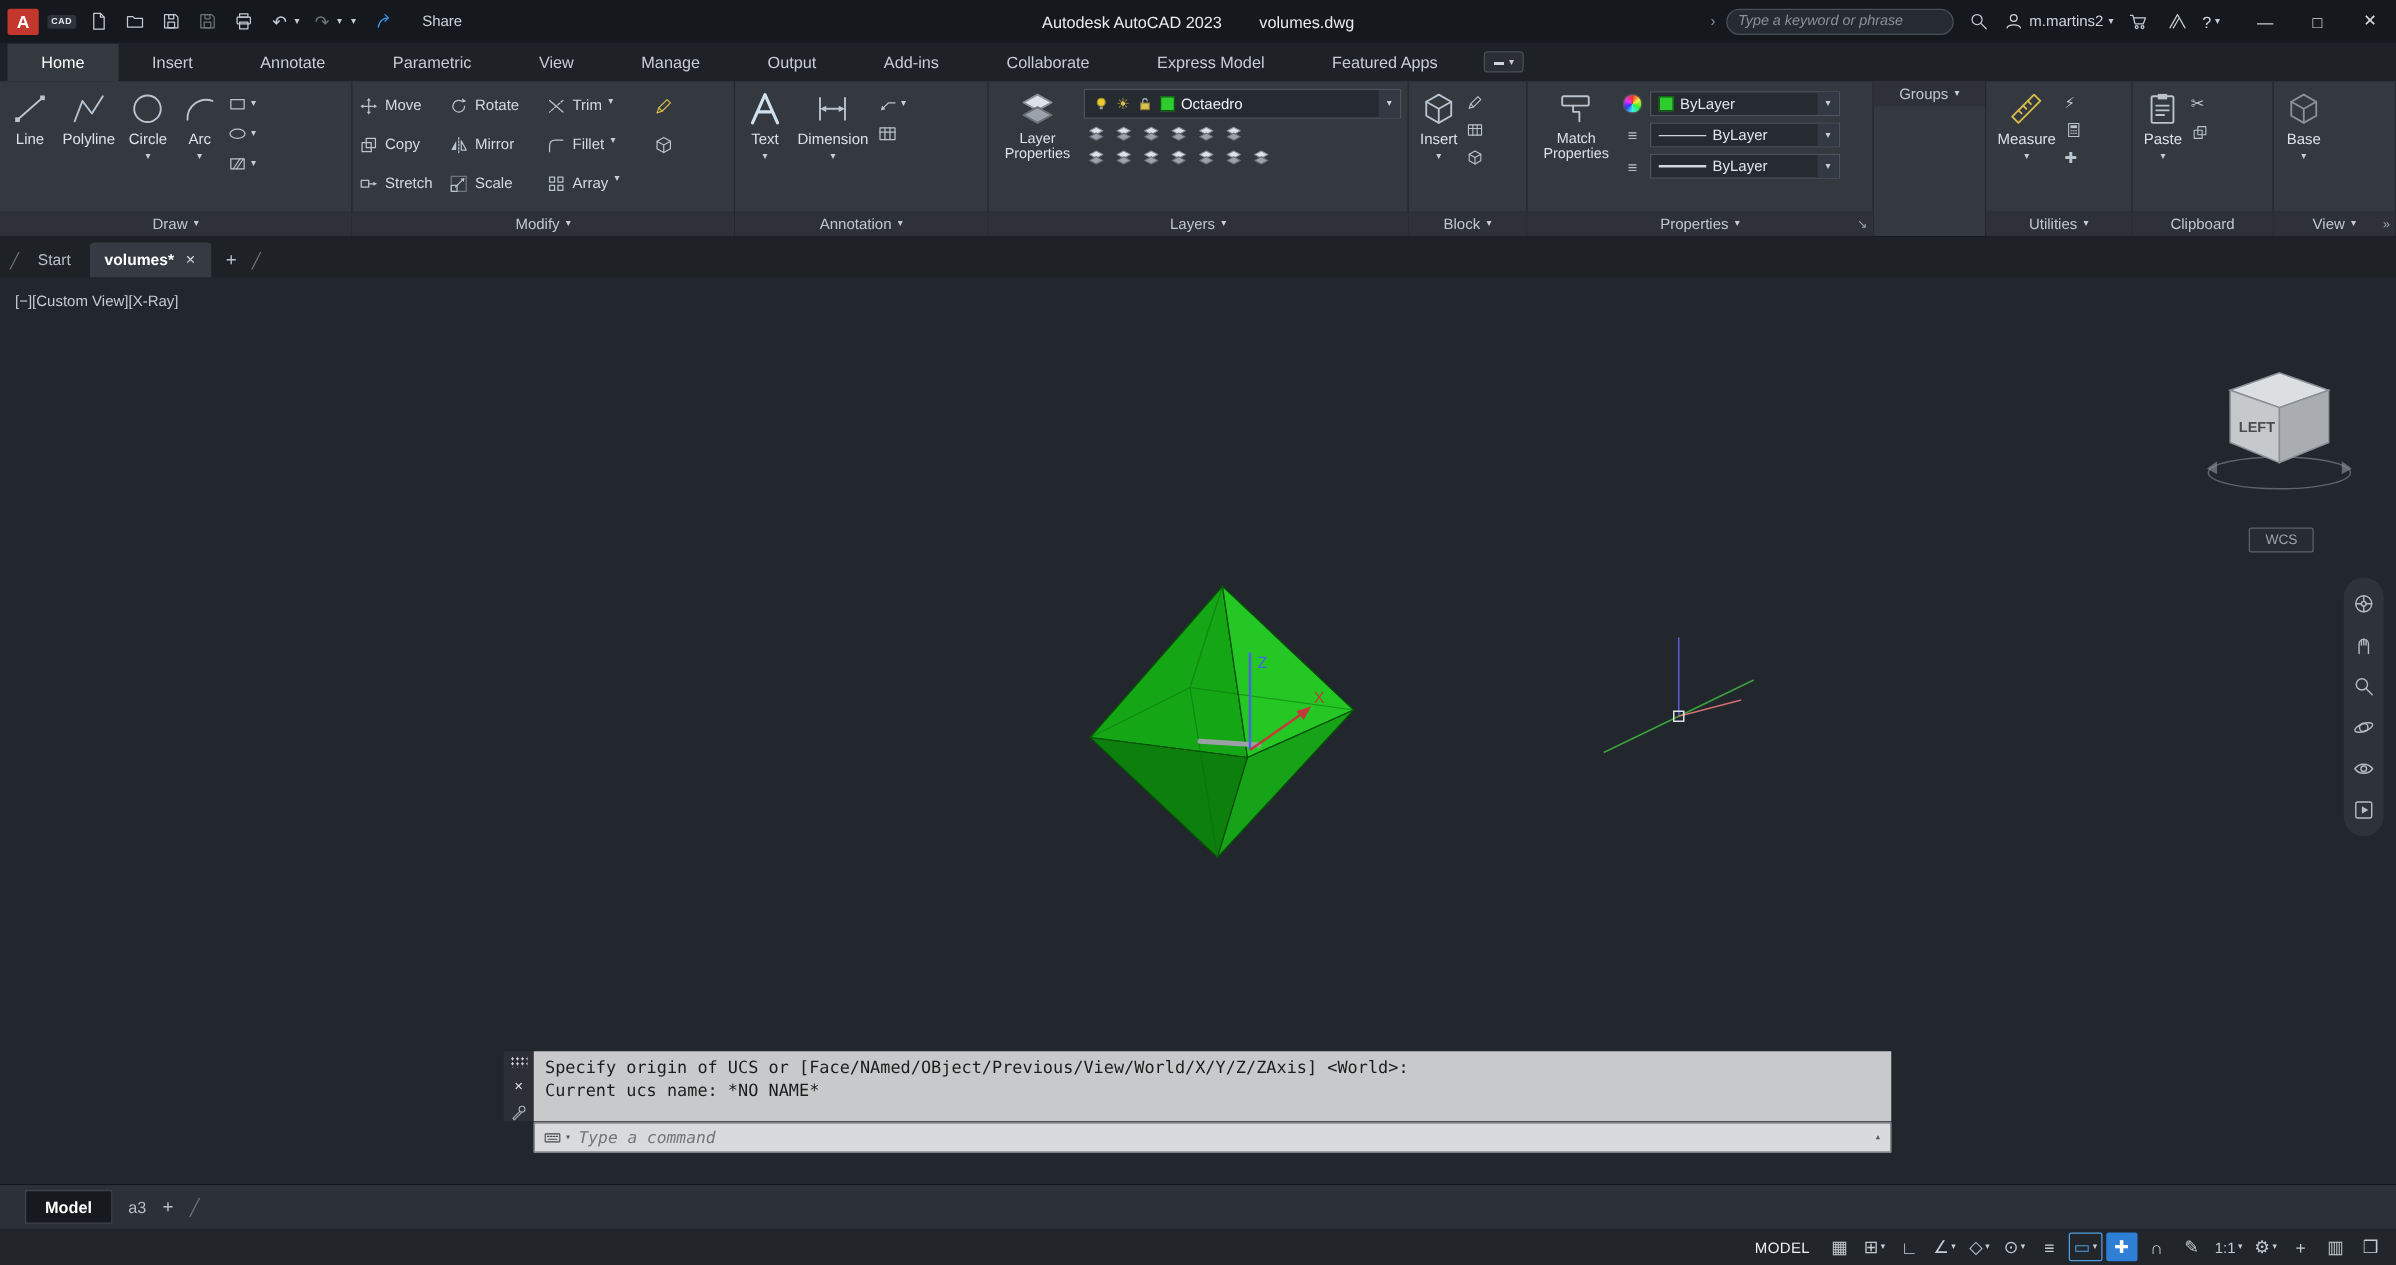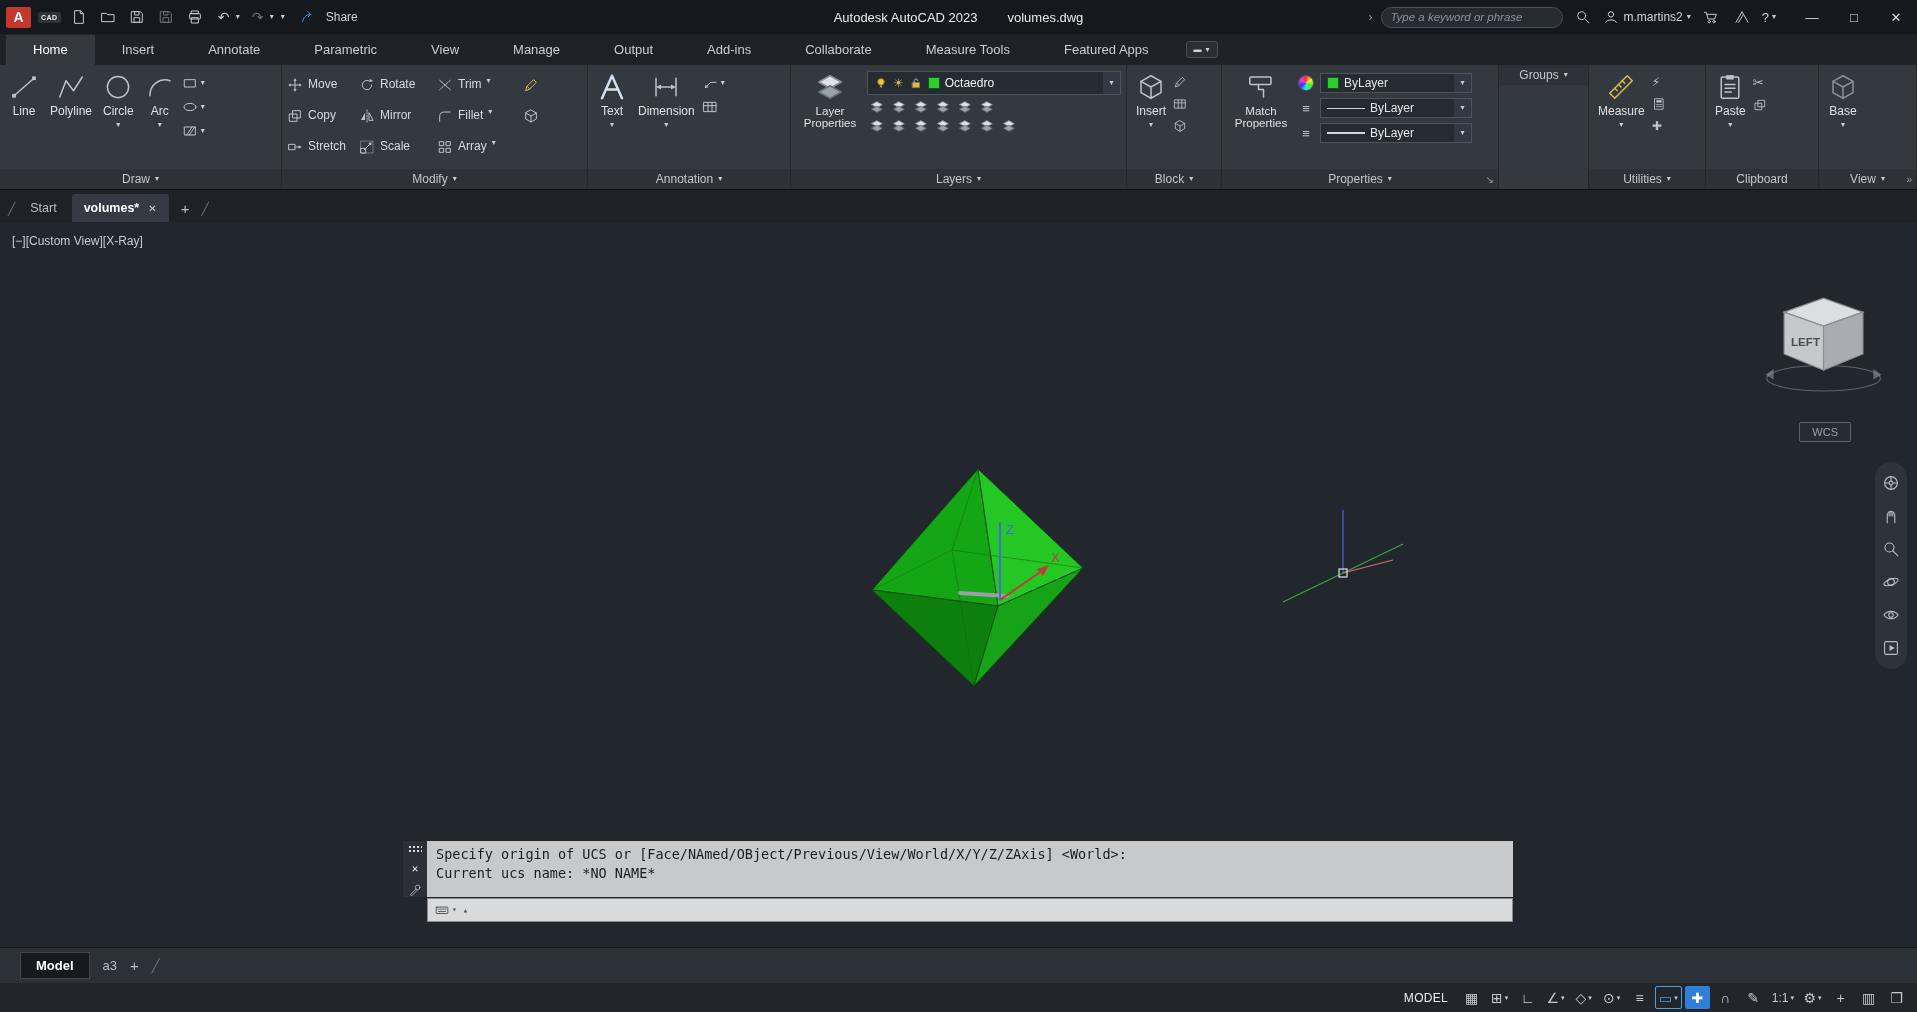--- a/index.html
+++ b/index.html
@@ -11,21 +11,21 @@
 svg.ic30{width:30px;height:30px;stroke-width:1.2}
 .caret{font-size:8px;line-height:1;color:#c8cdd4}
 .c-steel{color:#b9c4ce}.c-dim{color:#8a9099}.c-yellow{color:#d8bc4e}.c-green{color:#49b354}
 
 .titlebar{height:34px;flex:0 0 auto;background:#15181c;display:flex;align-items:center;gap:7px;padding-left:6px;position:relative}
 .logo{width:25px;height:21px;background:#c3372c;color:#fff;font-weight:bold;font-size:14px;display:flex;align-items:center;justify-content:center;border-radius:2px}
 .logo-cad{background:#2e333a;color:#e8eaee;font-size:7px;font-weight:bold;padding:2px 3px;border-radius:2px;letter-spacing:.5px}
 .qbtn{width:22px;height:22px;display:flex;align-items:center;justify-content:center;color:#c6cbd2;border-radius:2px;font-size:14px}
 .qbtn.dim{color:#6f757d}
 .qgroup{display:flex;align-items:center;gap:1px}
-.share{display:flex;align-items:center;gap:10px;color:#cfd4da;font-size:12px;margin-left:8px}
+.share{display:flex;align-items:center;gap:22px;color:#cfd4da;font-size:12px;margin-left:8px}
 .share svg{color:#3b96e8}
 .tb-center{position:absolute;left:50%;transform:translateX(-50%);display:flex;gap:30px;font-size:13px;color:#e9ebee;white-space:nowrap}
 .tb-right{margin-left:auto;display:flex;align-items:center;gap:9px;height:100%}
 .chev{color:#8b929b;font-size:12px}
 .searchbox{width:182px;height:21px;background:#262b31;border:1px solid #49505a;border-radius:11px;display:flex;align-items:center;padding:0 8px}
 .searchbox input{flex:1;background:transparent;border:none;outline:none;font-style:italic;color:#bfc5cc;font-size:11.5px;font-family:inherit}
 .searchbox input::placeholder{color:#8b929b}
 .user{display:flex;align-items:center;gap:4px;color:#cfd4da;font-size:12px}
 .help{display:flex;align-items:center;gap:3px;color:#cfd4da;font-size:13px}
 .winbtns{display:flex;margin-left:6px}
@@ -386,21 +386,21 @@
 <nav class="ribbon-tabs">
   <span class="rtab active">Home</span>
   <span class="rtab">Insert</span>
   <span class="rtab">Annotate</span>
   <span class="rtab">Parametric</span>
   <span class="rtab">View</span>
   <span class="rtab">Manage</span>
   <span class="rtab">Output</span>
   <span class="rtab">Add-ins</span>
   <span class="rtab">Collaborate</span>
-  <span class="rtab">Measure Tools</span>
+  <span class="rtab">Express Model</span>
   <span class="rtab">Featured Apps</span>
   <span class="rtoggle">
     <span>▬</span>
     <span class="caret">▾</span>
   </span>
 </nav>
 
 <section class="ribbon">
 
   <div class="panel" style="width:282px">
@@ -934,20 +934,21 @@
       <div>Specify origin of UCS or [Face/NAmed/OBject/Previous/View/World/X/Y/Z/ZAxis] &lt;World&gt;:</div>
       <div>Current ucs name:  *NO NAME*</div>
     </div>
     <div class="cmd-input">
       <span class="kbd">
         <svg class="ic ic14">
             <use href="#s-kbd"></use>
           </svg>
         <span class="caret" style="color:#55585c">▾</span>
       </span>
+      <input placeholder="Type a command" style="">
       <span style="font-size:9px;color:#55585c">▴</span>
     </div>
   </div>
 </main>
 
 <div class="layout-tabs">
   <span class="mtab">Model</span>
   <span class="ltab">a3</span>
   <span class="lt-plus">+</span>
   <span class="lt-slash">╱</span>

